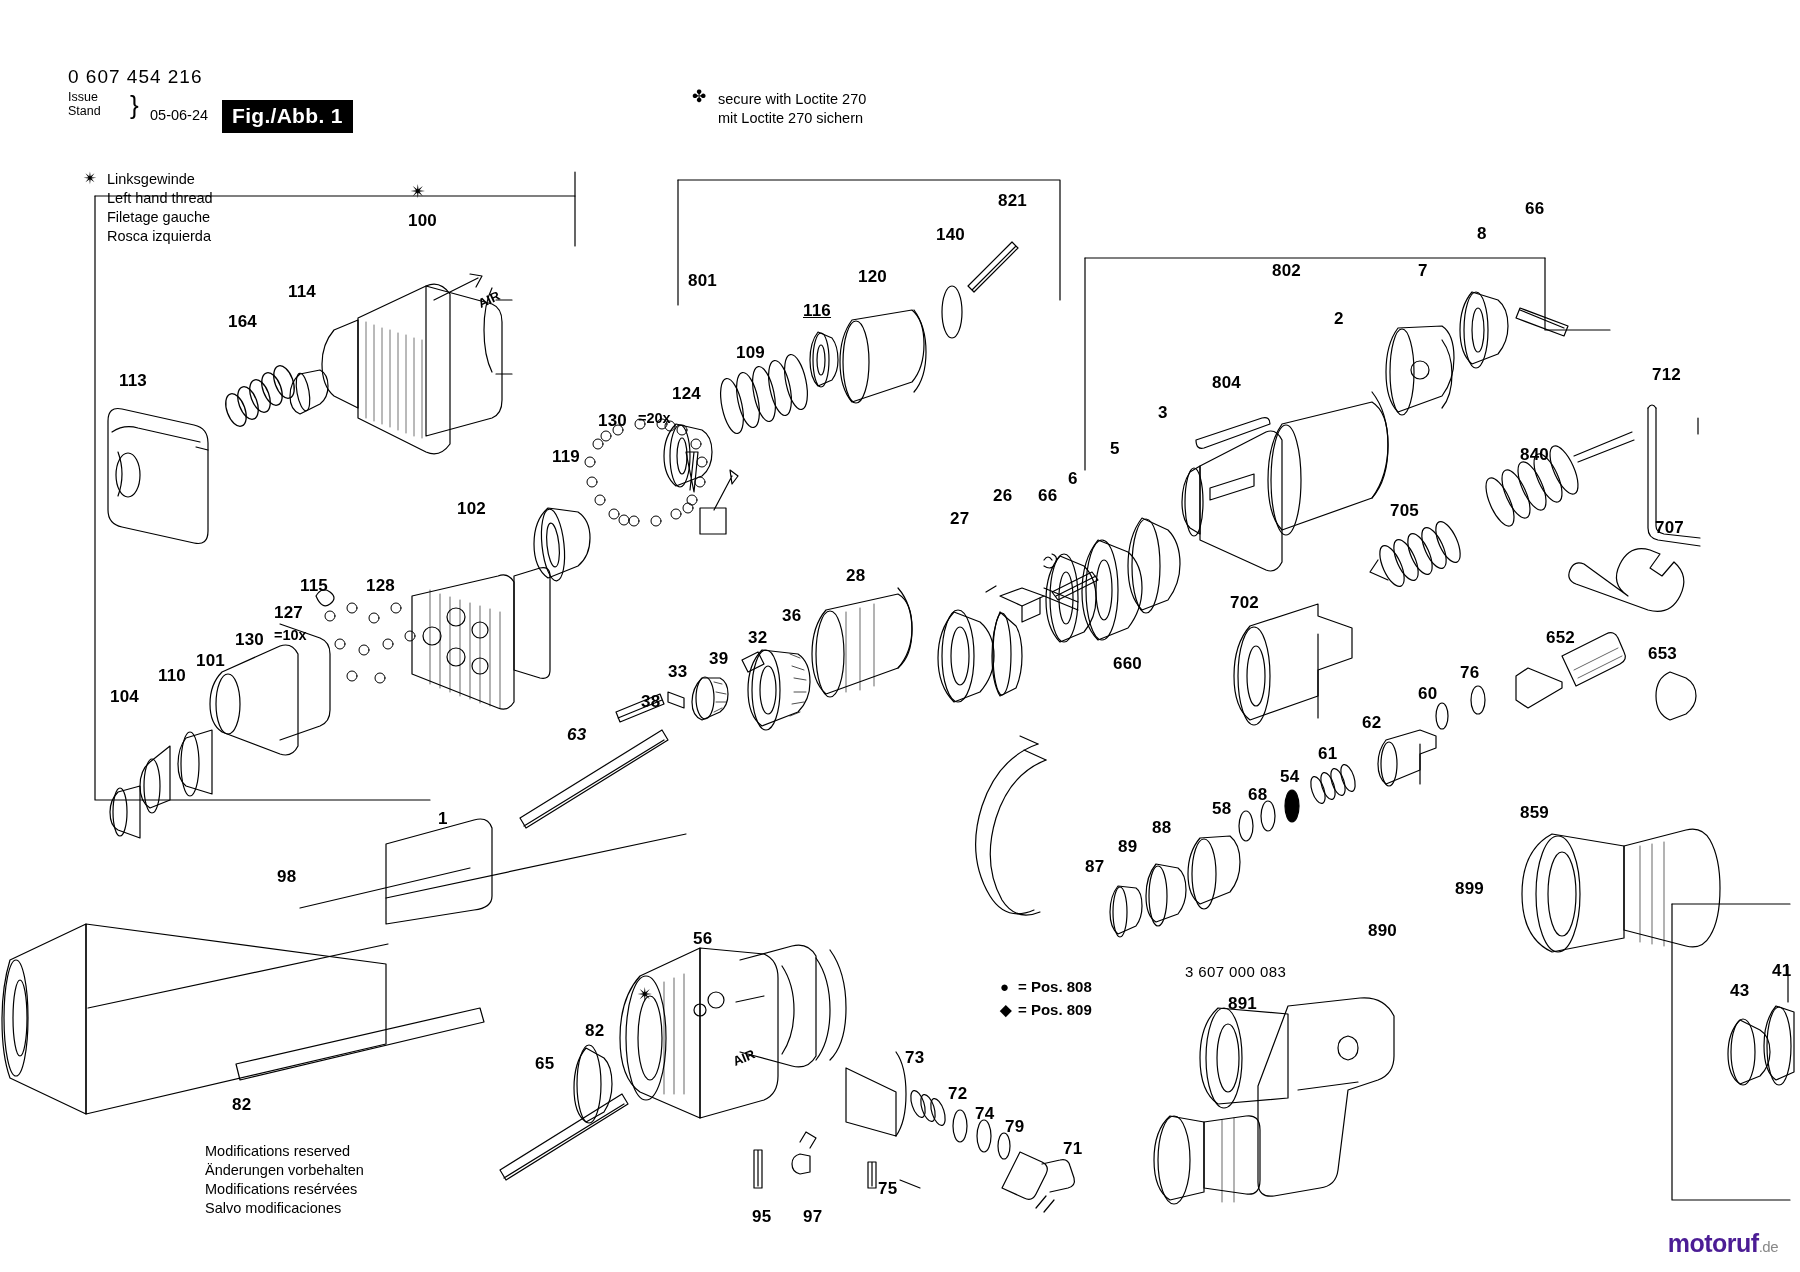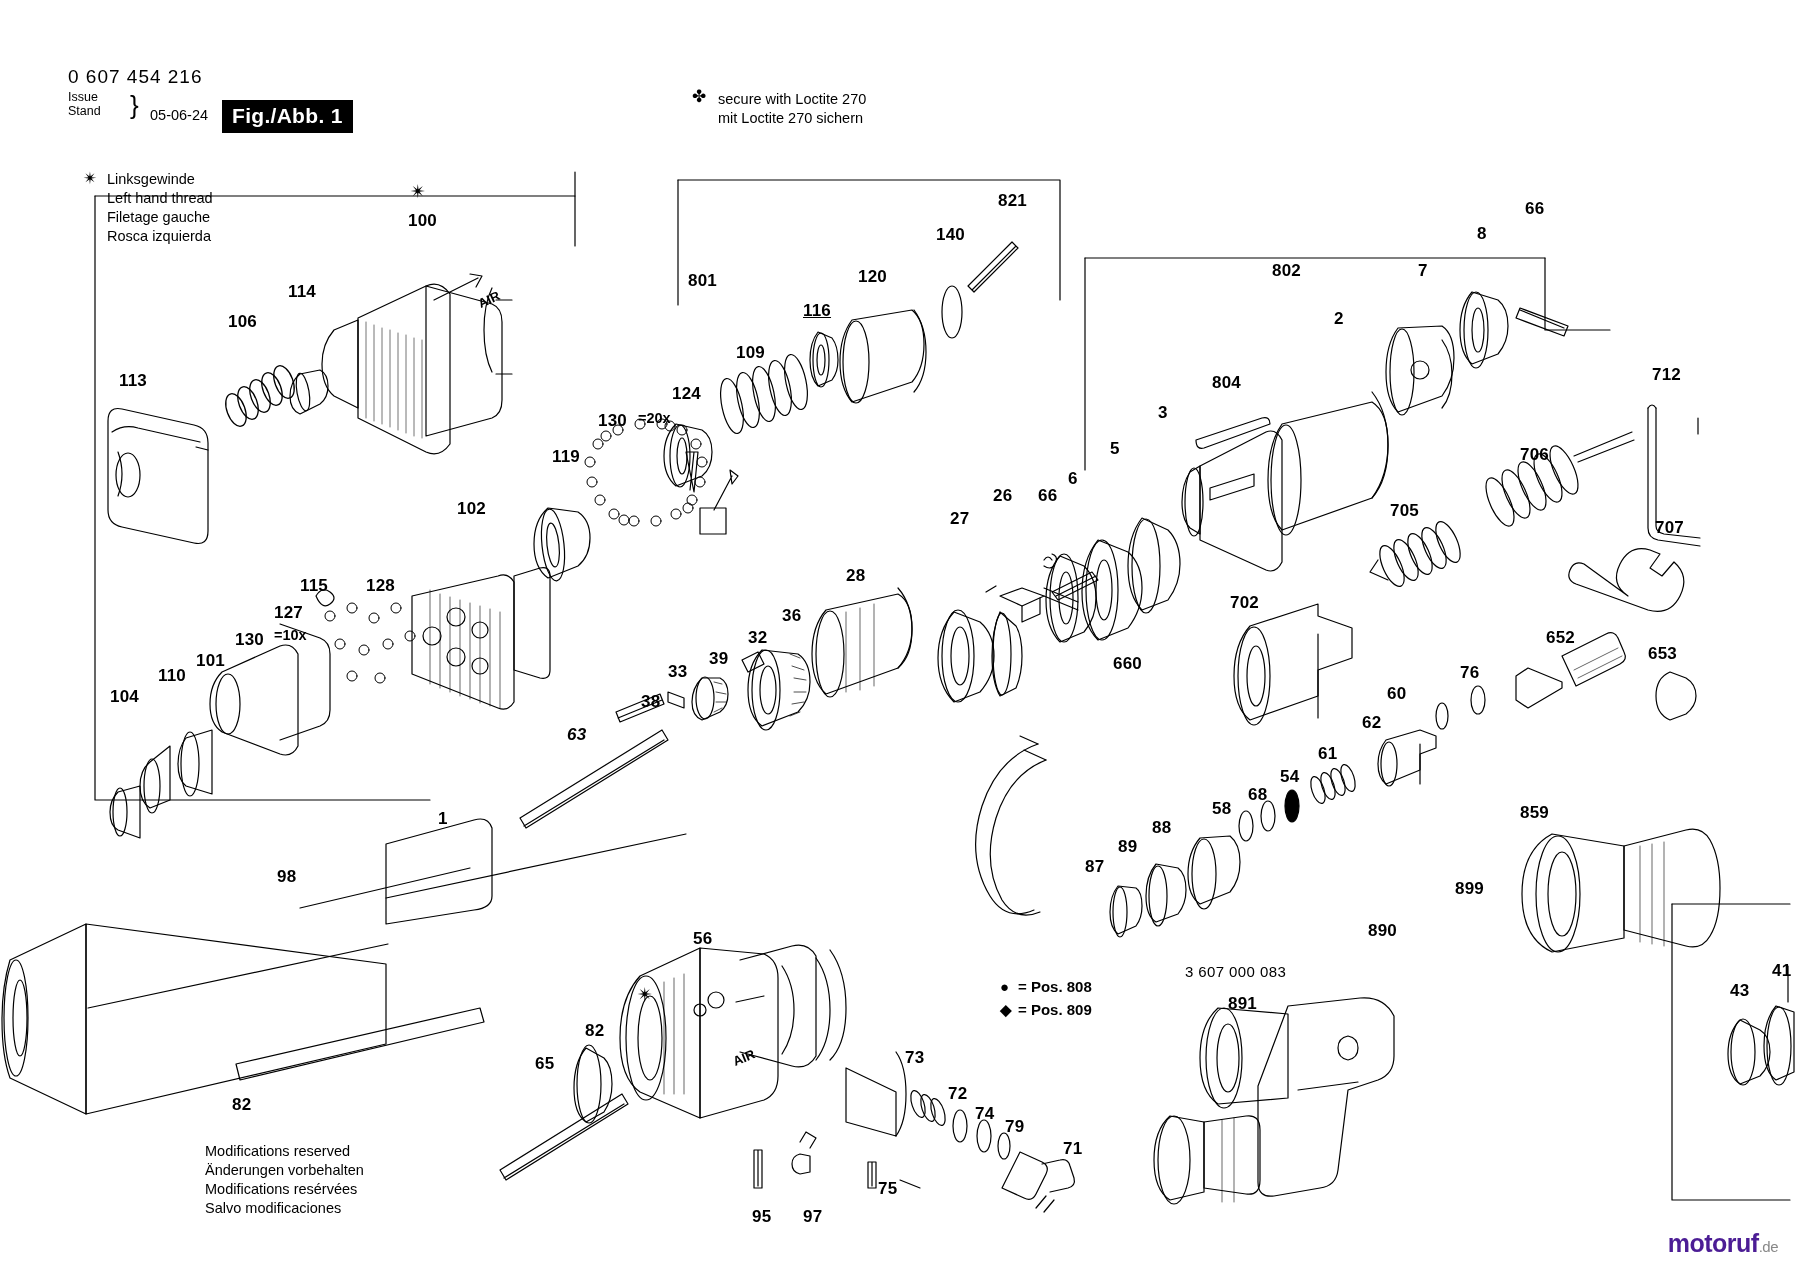--- a/index.html
+++ b/index.html
@@ -537,21 +537,21 @@
     </div>
     <div>
       <span class="sym">◆</span><span>= Pos.  809</span>
     </div>
   </div>
 
   <div id="subassy">3 607 000 083</div>
 
   <div id="callout-layer">
       <div class="lbl" style="left: 119px; top: 372px;">113</div>
-      <div class="lbl" style="left: 228px; top: 313px;">106</div>
+      <div class="lbl" style="left: 228px; top: 313px;">164</div>
       <div class="lbl" style="left: 288px; top: 283px;">114</div>
       <div class="lbl" style="left: 408px; top: 212px;">100</div>
       <div class="lbl" style="left: 457px; top: 500px;">102</div>
       <div class="lbl" style="left: 552px; top: 448px;">119</div>
       <div class="lbl" style="left: 366px; top: 577px;">128</div>
       <div class="lbl" style="left: 300px; top: 577px;">115</div>
       <div class="lbl" style="left: 274px; top: 604px;">127</div>
       <div class="lbl" style="left: 235px; top: 631px;">130</div>
       <div class="lbl" style="left: 196px; top: 652px;">101</div>
       <div class="lbl" style="left: 158px; top: 667px;">110</div>
@@ -570,28 +570,28 @@
       <div class="lbl" style="left: 1068px; top: 470px;">6</div>
       <div class="lbl" style="left: 1110px; top: 440px;">5</div>
       <div class="lbl" style="left: 1158px; top: 404px;">3</div>
       <div class="lbl" style="left: 1212px; top: 374px;">804</div>
       <div class="lbl" style="left: 1272px; top: 262px;">802</div>
       <div class="lbl" style="left: 1334px; top: 310px;">2</div>
       <div class="lbl" style="left: 1418px; top: 262px;">7</div>
       <div class="lbl" style="left: 1477px; top: 225px;">8</div>
       <div class="lbl" style="left: 1525px; top: 200px;">66</div>
       <div class="lbl" style="left: 1652px; top: 366px;">712</div>
-      <div class="lbl" style="left: 1520px; top: 446px;">706</div>
+      <div class="lbl" style="left: 1520px; top: 446px;">840</div>
       <div class="lbl" style="left: 1390px; top: 502px;">705</div>
       <div class="lbl" style="left: 1655px; top: 519px;">707</div>
       <div class="lbl" style="left: 1230px; top: 594px;">702</div>
       <div class="lbl" style="left: 1546px; top: 629px;">652</div>
       <div class="lbl" style="left: 1648px; top: 645px;">653</div>
       <div class="lbl" style="left: 1460px; top: 664px;">76</div>
-      <div class="lbl" style="left: 1387px; top: 685px; text-align: center;">60</div>
+      <div class="lbl" style="left: 1418px; top: 685px; text-align: center;">60</div>
       <div class="lbl" style="left: 1362px; top: 714px;">62</div>
       <div class="lbl" style="left: 1318px; top: 745px;">61</div>
       <div class="lbl" style="left: 1280px; top: 768px;">54</div>
       <div class="lbl" style="left: 1248px; top: 786px;">68</div>
       <div class="lbl" style="left: 1212px; top: 800px;">58</div>
       <div class="lbl" style="left: 1152px; top: 819px;">88</div>
       <div class="lbl" style="left: 1118px; top: 838px;">89</div>
       <div class="lbl" style="left: 1085px; top: 858px;">87</div>
       <div class="lbl" style="left: 1113px; top: 655px;">660</div>
       <div class="lbl" style="left: 846px; top: 567px;">28</div>

